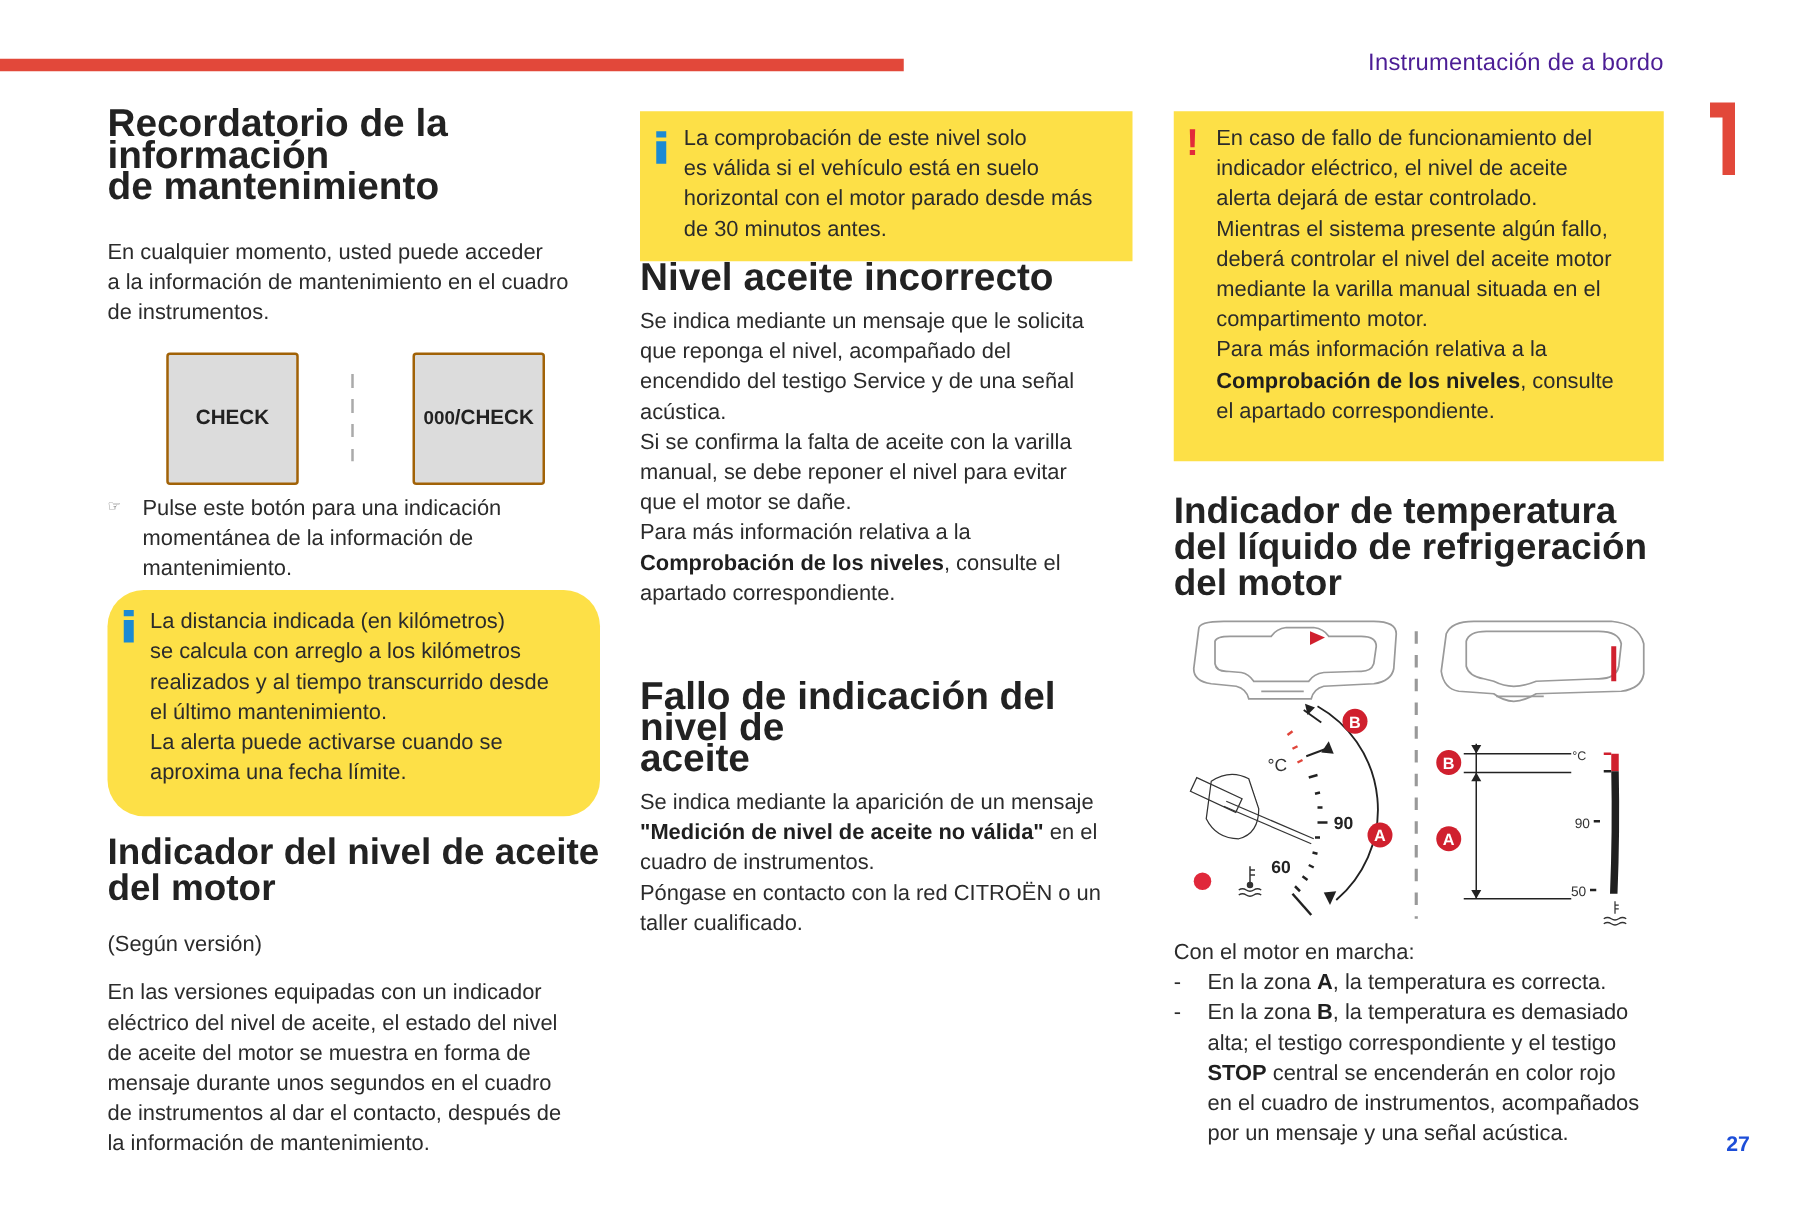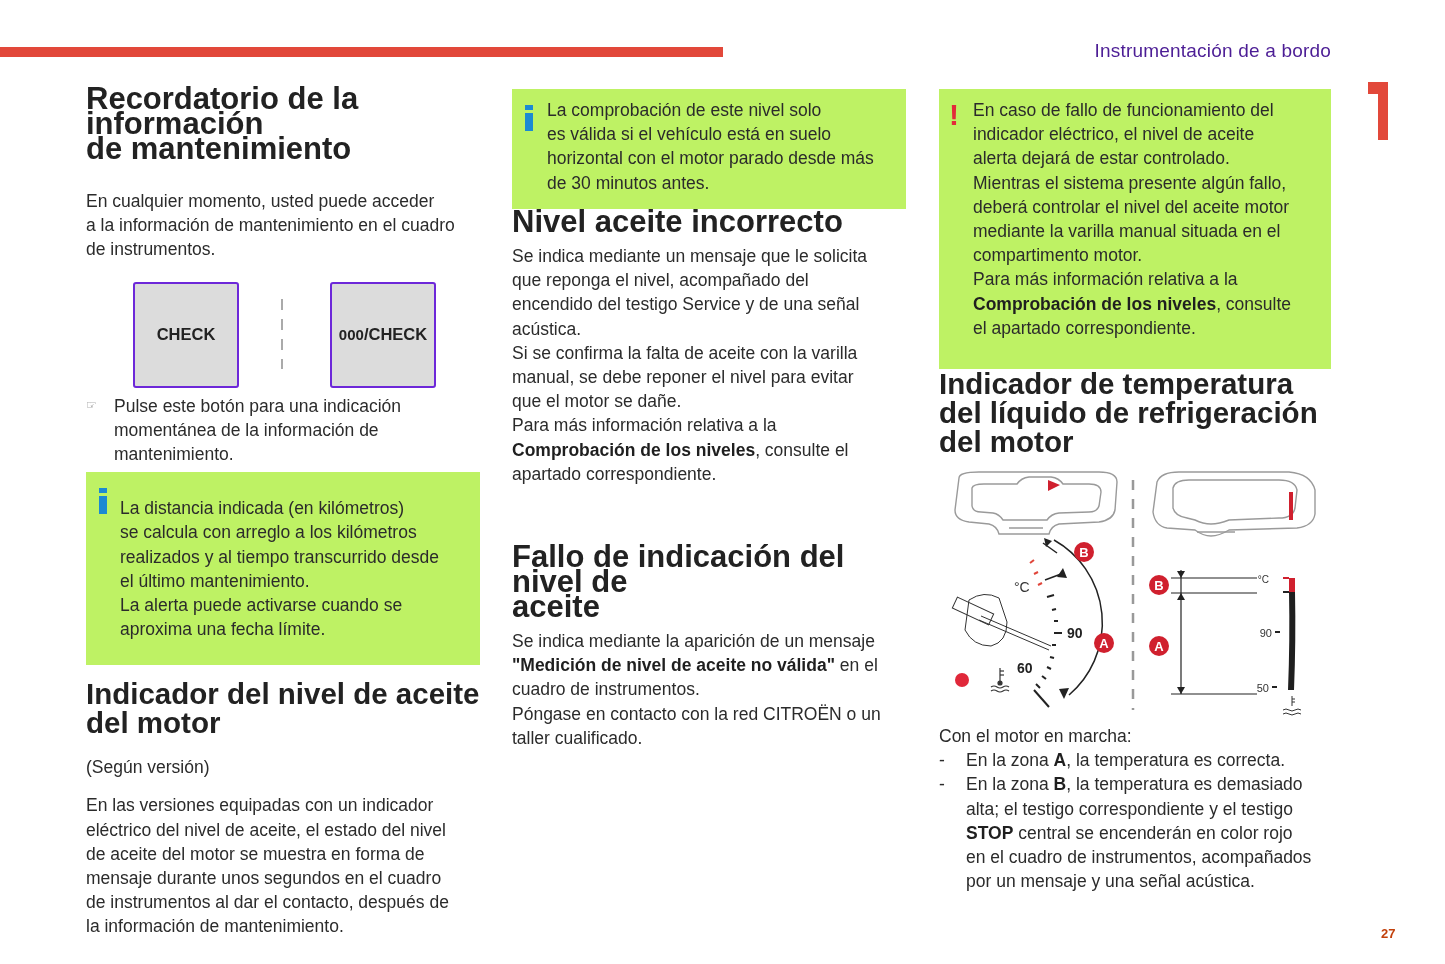--- a/index.html
+++ b/index.html
@@ -1,41 +1,41 @@
 <!DOCTYPE html>
 <html><head>
 <meta charset="utf-8">
 <style>
   html, body { margin:0; padding:0; background:#fff; }
   body { width:1445px; height:964px; position:relative; overflow:hidden;
          font-family:"Liberation Sans", sans-serif; color:#222; }
   .topbar { position:absolute; left:0; top:47px; width:723px; height:10px; background:#e2483a; }
   .running-head { position:absolute; right:114px; top:40px; font-size:19px; color:#4c1d95; letter-spacing:0.2px; }
   .chapter-num { position:absolute; left:1366px; top:78px; width:30px; height:66px; }
-  .page-num { position:absolute; left:1381px; top:926px; font-size:13px; font-weight:bold; color:#c2410c; }
+  .page-num { position:absolute; left:1381px; top:906px; font-size:17px; font-weight:bold; color:#1d4ed8; }
 
   .col { position:absolute; }
   .col1 { left:86px; top:86px; width:394px; }
   .col2 { left:512px; top:89px; width:394px; }
   .col3 { left:939px; top:89px; width:392px; }
 
   h2.h-m { font-size:31px; line-height:25px; font-weight:bold; margin:0; color:#222; }
   h2.h-l { font-size:29.5px; line-height:29px; font-weight:bold; margin:0; color:#222; }
   p, .txt { font-size:17.5px; line-height:24.2px; margin:0; color:#2b2b2b; }
   b { font-weight:bold; color:#1f1f1f; }
 
-  .note { background:#bef264; position:relative; }
+  .note { background:#fde047; position:relative; }
   .note .ic { position:absolute; }
   .ic-info { width:8px; }
   .ic-info .dot { width:8px; height:5px; background:#1b8ad3; }
   .ic-info .bar { width:8px; height:18px; background:#1b8ad3; margin-top:3px; }
   .ic-warn { color:#e22b3a; font-weight:bold; font-size:30px; line-height:30px; }
 
   .check-row { position:relative; height:112px; margin-top:20px; }
-  .check-btn { position:absolute; top:0; width:102px; height:102px; background:#dcdcdc; border:2px solid #6d28d9;
+  .check-btn { position:absolute; top:0; width:102px; height:102px; background:#dcdcdc; border:2px solid #a16207;
                border-radius:3px; display:flex; align-items:center; justify-content:center;
                font-family:"Liberation Sans", sans-serif; font-weight:bold; font-size:16.5px; color:#222; }
   .check-btn .zeros { font-size:15px; }
   .dash-v { position:absolute; left:195px; top:17px; width:2px; height:70px;
             background:repeating-linear-gradient(to bottom,#aaa 0 11px, transparent 11px 20px); }
   .bullet-row { display:flex; }
   .bullet-row .hand { width:28px; font-size:12px; color:#666; padding-top:4px; }
 
   .list-dash { display:flex; }
   .list-dash .d { width:27px; }
@@ -73,21 +73,21 @@
 
   <div class="bullet-row" style="margin-top:0px">
     <div class="hand">☞</div>
     <div>
       <p>Pulse este botón para una indicación</p>
       <p>momentánea de la información de</p>
       <p>mantenimiento.</p>
     </div>
   </div>
 
-  <div class="note" style="margin-top:6px; padding:24px 10px 21px 34px; height:148px;">
+  <div class="note" style="margin-top:6px; padding:12px 10px 21px 34px; height:148px;border-radius:29px;">
     <div class="ic ic-info" style="left:13px; top:16px">
         <div class="dot"></div>
         <div class="bar"></div>
       </div>
     <p>La distancia indicada (en kilómetros)</p>
     <p>se calcula con arreglo a los kilómetros</p>
     <p>realizados y al tiempo transcurrido desde</p>
     <p>el último mantenimiento.</p>
     <p>La alerta puede activarse cuando se</p>
     <p>aproxima una fecha límite.</p>
@@ -155,21 +155,21 @@
     <p>alerta dejará de estar controlado.</p>
     <p>Mientras el sistema presente algún fallo,</p>
     <p>deberá controlar el nivel del aceite motor</p>
     <p>mediante la varilla manual situada en el</p>
     <p>compartimento motor.</p>
     <p>Para más información relativa a la</p>
     <p><b>Comprobación de los niveles</b><span>, consulte</span></p>
     <p>el apartado correspondiente.</p>
   </div>
 
-  <h2 class="h-l" style="">
+  <h2 class="h-l" style="margin-top:25px">
     <div>Indicador de temperatura</div>
     <div>del líquido de refrigeración</div>
     <div>del motor</div>
   </h2>
 
   <svg width="392" height="250" style="display:block; margin-top:14px" viewBox="0 0 392 250">
 
     <g fill="none" stroke="#9a9a9a" stroke-width="1.4">
       <path d="M20,8 Q20,2 40,2 L160,2 Q178,2 178,12 L176,40 Q174,50 160,52 L120,54 Q112,56 110,64 L60,64 Q58,56 50,54 L30,52 Q16,50 16,40 Z"></path>
       <path d="M33,18 Q34,14 45,14 L78,14 Q82,8 90,7 L112,7 Q120,8 124,14 L150,14 Q162,14 162,22 L160,36 Q158,42 150,42 L120,43 Q112,44 108,50 L64,50 Q60,44 54,43 L42,42 Q34,42 33,36 Z"></path>

